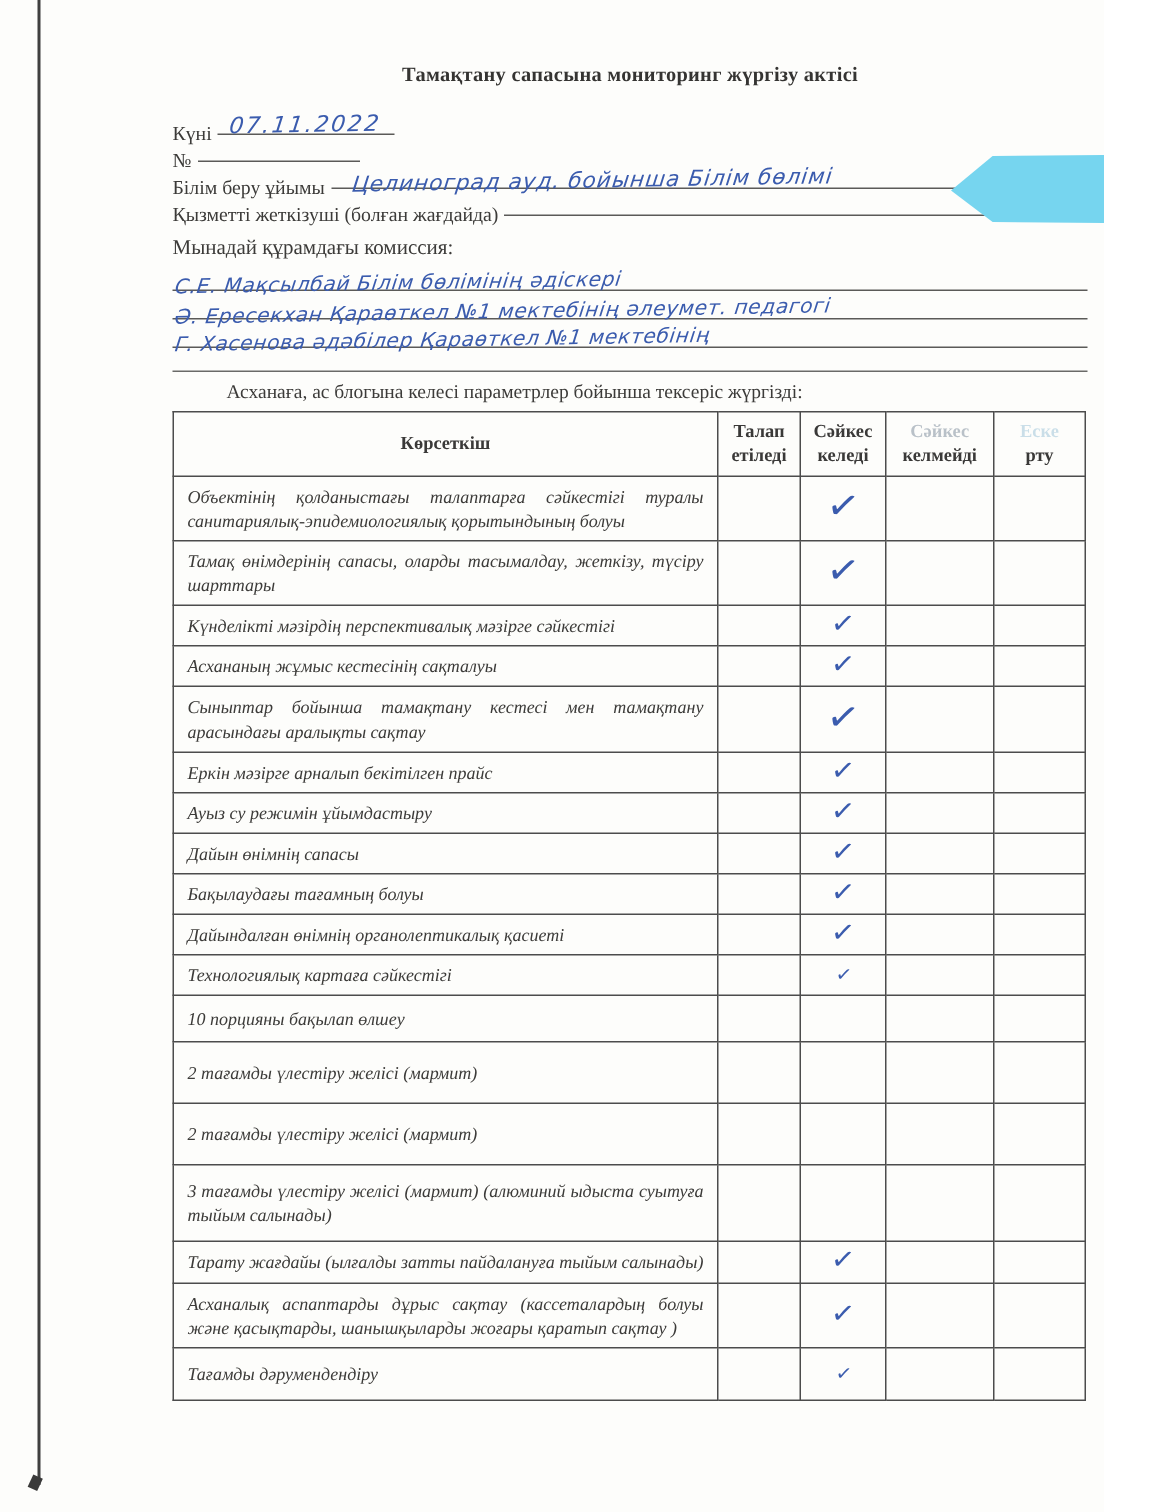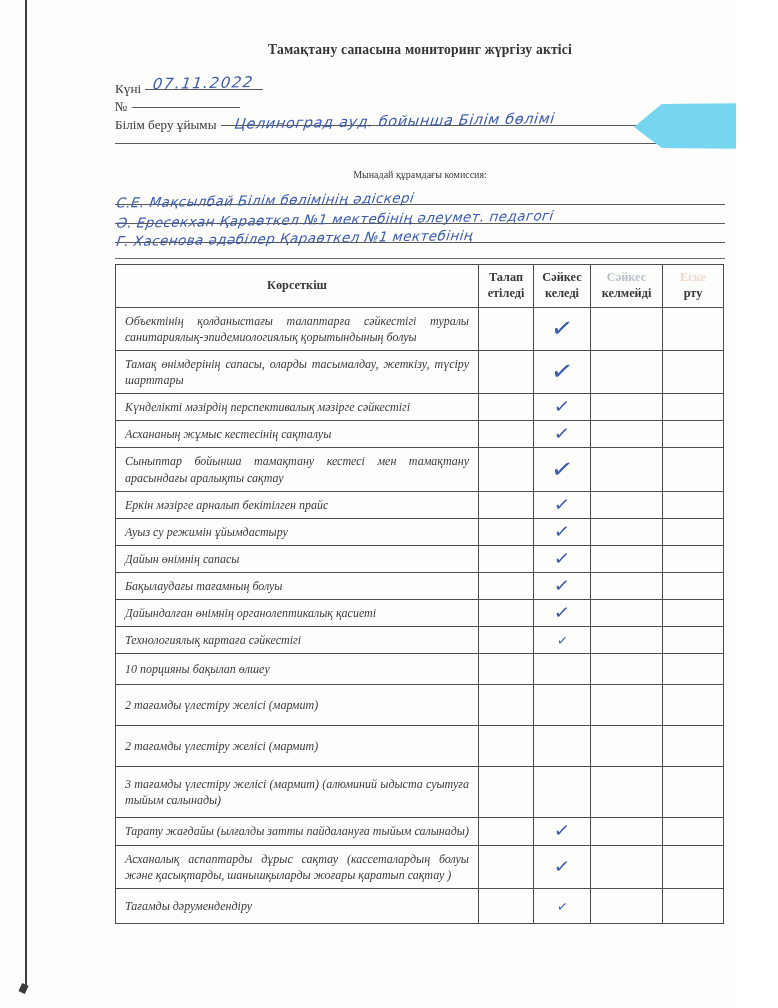--- a/index.html
+++ b/index.html
@@ -39,42 +39,42 @@
   .u-num{width:108px;}
   .u-flex{flex:1;}
   .hw{
     font-family:"DejaVu Sans", sans-serif;
     font-style:italic;color:var(--ink);
     display:inline-block;transform:skewX(-8deg) rotate(-1deg);
     white-space:nowrap;
   }
   .hw-date{position:absolute;left:8px;bottom:-3px;font-size:15px;letter-spacing:1.5px;}
   .hw-org{position:absolute;left:14px;bottom:-4px;font-size:14.5px;letter-spacing:.6px;}
-  .comm-label{height:17px;font-size:10px;margin-top:17px;text-align:center;}
+  .comm-label{height:17px;font-size:14px;margin-top:6px;}
   .comm-line{height:18px;border-bottom:1.2px solid #5b5a58;position:relative;overflow:visible;}
   .comm-hw{position:absolute;left:2px;bottom:-4px;font-size:13.5px;letter-spacing:.4px;}
   .comm-blank{height:15px;border-bottom:1.2px solid #6a6a68;}
   .intro{margin-top:5px;font-size:13px;padding-left:36px;}
   table.checklist{
     margin-top:5px;border-collapse:collapse;table-layout:fixed;width:608px;
   }
   table.checklist col.c0{width:363px;}
   table.checklist col.c1{width:55px;}
   table.checklist col.c2{width:57px;}
   table.checklist col.c3{width:72px;}
   table.checklist col.c4{width:61px;}
   table.checklist th, table.checklist td{border:1.2px solid var(--border);}
   table.checklist th{
     font-size:12.3px;font-weight:bold;text-align:center;vertical-align:middle;
     padding:5px 2px;line-height:1.3;color:#3a3938;
   }
   th.hdr-indicator{text-align:center;}
   .hdr-top,.hdr-bottom{display:block;}
   .faded1{opacity:.45;color:#68798b;}
-  .faded2{opacity:.2;color:#c2410c;}
+  .faded2{opacity:.2;color:#0369a1;}
   td.ind{
     font-size:12px;text-align:justify;vertical-align:middle;
     padding:5px 9px;line-height:1.34;font-style:italic;
   }
   td.chk{text-align:center;vertical-align:middle;}
   tbody tr:nth-child(12) td.ind{padding-top:7px;padding-bottom:7px;}
   tbody tr:nth-child(13) td.ind,
   tbody tr:nth-child(14) td.ind{padding-top:12px;padding-bottom:12px;}
   tbody tr:nth-child(15) td.ind{padding-top:9px;padding-bottom:9px;}
   tbody tr:nth-child(18) td.ind{padding-top:9px;padding-bottom:9px;}
@@ -113,39 +113,41 @@
     </div>
 
     <div class="field">
       <span class="lbl">Білім беру ұйымы</span>
       <span class="u u-flex">
         <span class="hw hw-org">Целиноград ауд. бойынша Білім бөлімі</span>
       </span>
     </div>
 
     <div class="field">
+      <span class="lbl">Қызметті жеткізуші (болған жағдайда)</span>
       <span class="u u-flex"></span>
     </div>
 
     <div class="comm-label">Мынадай құрамдағы комиссия:</div>
 
     <div>
         <div class="comm-line">
           <span class="hw comm-hw">С.Е. Мақсылбай   Білім бөлімінің   әдіскері</span>
         </div>
         <div class="comm-line">
           <span class="hw comm-hw">Ә. Ересекхан   Қараөткел №1 мектебінің   әлеумет. педагогі</span>
         </div>
         <div class="comm-line">
           <span class="hw comm-hw">Г. Хасенова   әдәбілер   Қараөткел №1 мектебінің</span>
         </div>
       </div>
 
     <div class="comm-blank"></div>
 
+    <div class="intro">Асханаға, ас блогына келесі параметрлер бойынша тексеріс жүргізді:</div>
 
     <table class="checklist">
       <colgroup>
         <col class="c0">
           <col class="c1">
           <col class="c2">
           <col class="c3">
           <col class="c4">
       </colgroup>
       <thead>

